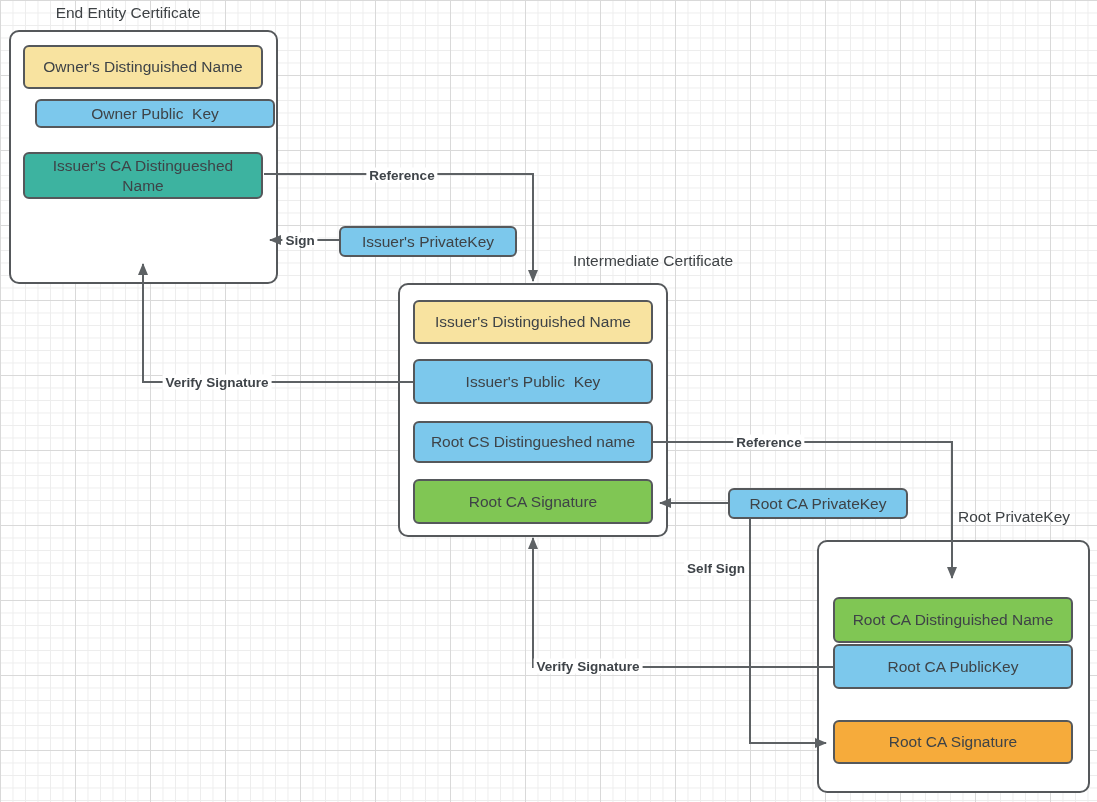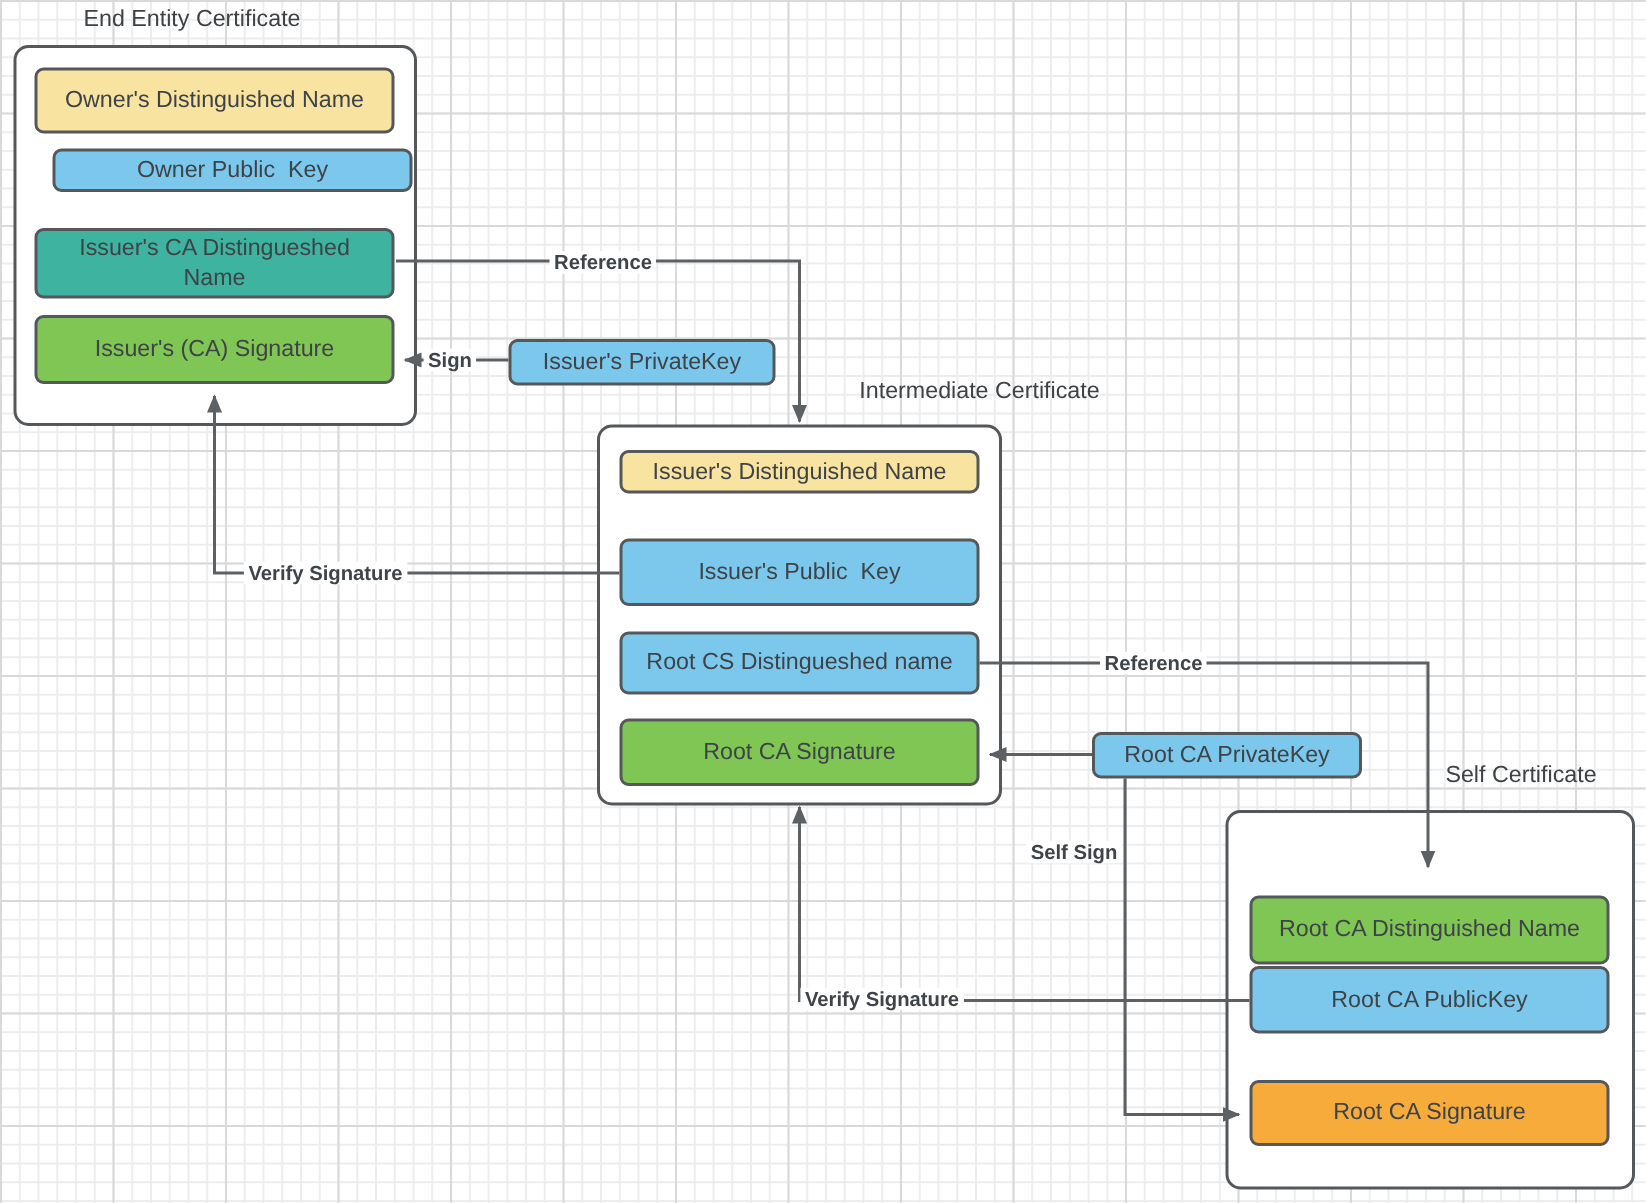--- a/index.html
+++ b/index.html
@@ -64,36 +64,33 @@
 <body>
 
 <div class="canvas">
 
   <div class="group" style="left:9px;top:30px;width:269px;height:254px"></div>
   <div class="group" style="left:398px;top:283px;width:270px;height:254px"></div>
   <div class="group" style="left:817px;top:540px;width:273px;height:253px"></div>
 
   <div class="gtitle" style="left:128px;top:4px">End Entity Certificate</div>
   <div class="gtitle" style="left:653px;top:252px">Intermediate Certificate</div>
-  <div class="gtitle" style="left:1014px;top:508px">Self Certificate</div>
+  <div class="gtitle" style="left:1014px;top:508px">Root PrivateKey</div>
 
   <div class="node" style="left: 23px; top: 45px; width: 240px; height: 44px; background-color: rgb(248, 227, 160);">
     <span class="lbl">Owner's Distinguished Name</span>
   </div>
   <div class="node" style="left: 23px; top: 99px; width: 240px; height: 29px; background-color: rgb(124, 200, 236); margin-left: 12px;">
     <span class="lbl">Owner Public  Key</span>
   </div>
   <div class="node" style="left: 23px; top: 152px; width: 240px; height: 47px; background-color: rgb(61, 179, 160);">
     <span class="lbl wrap">Issuer's CA Distingueshed Name</span>
   </div>
-  <div class="node" style="left: 23px; top: 210px; width: 240px; height: 46px; background-color: rgb(128, 198, 84);">
-    <span class="lbl">Issuer's (CA) Signature</span>
-  </div>
 
-  <div class="node" style="left: 413px; top: 300px; width: 240px; height: 29px; background-color: rgb(248, 227, 160); text-align: right;">
+  <div class="node" style="left: 413px; top: 300px; width: 240px; height: 44px; background-color: rgb(248, 227, 160); text-align: right;">
     <span class="lbl">Issuer's Distinguished Name</span>
   </div>
   <div class="node" style="left: 413px; top: 359px; width: 240px; height: 45px; background-color: rgb(124, 200, 236);">
     <span class="lbl">Issuer's Public  Key</span>
   </div>
   <div class="node" style="left: 413px; top: 421px; width: 240px; height: 42px; background-color: rgb(124, 200, 236);">
     <span class="lbl">Root CS Distingueshed name</span>
   </div>
   <div class="node" style="left: 413px; top: 479px; width: 240px; height: 45px; background-color: rgb(128, 198, 84);">
     <span class="lbl">Root CA Signature</span>

